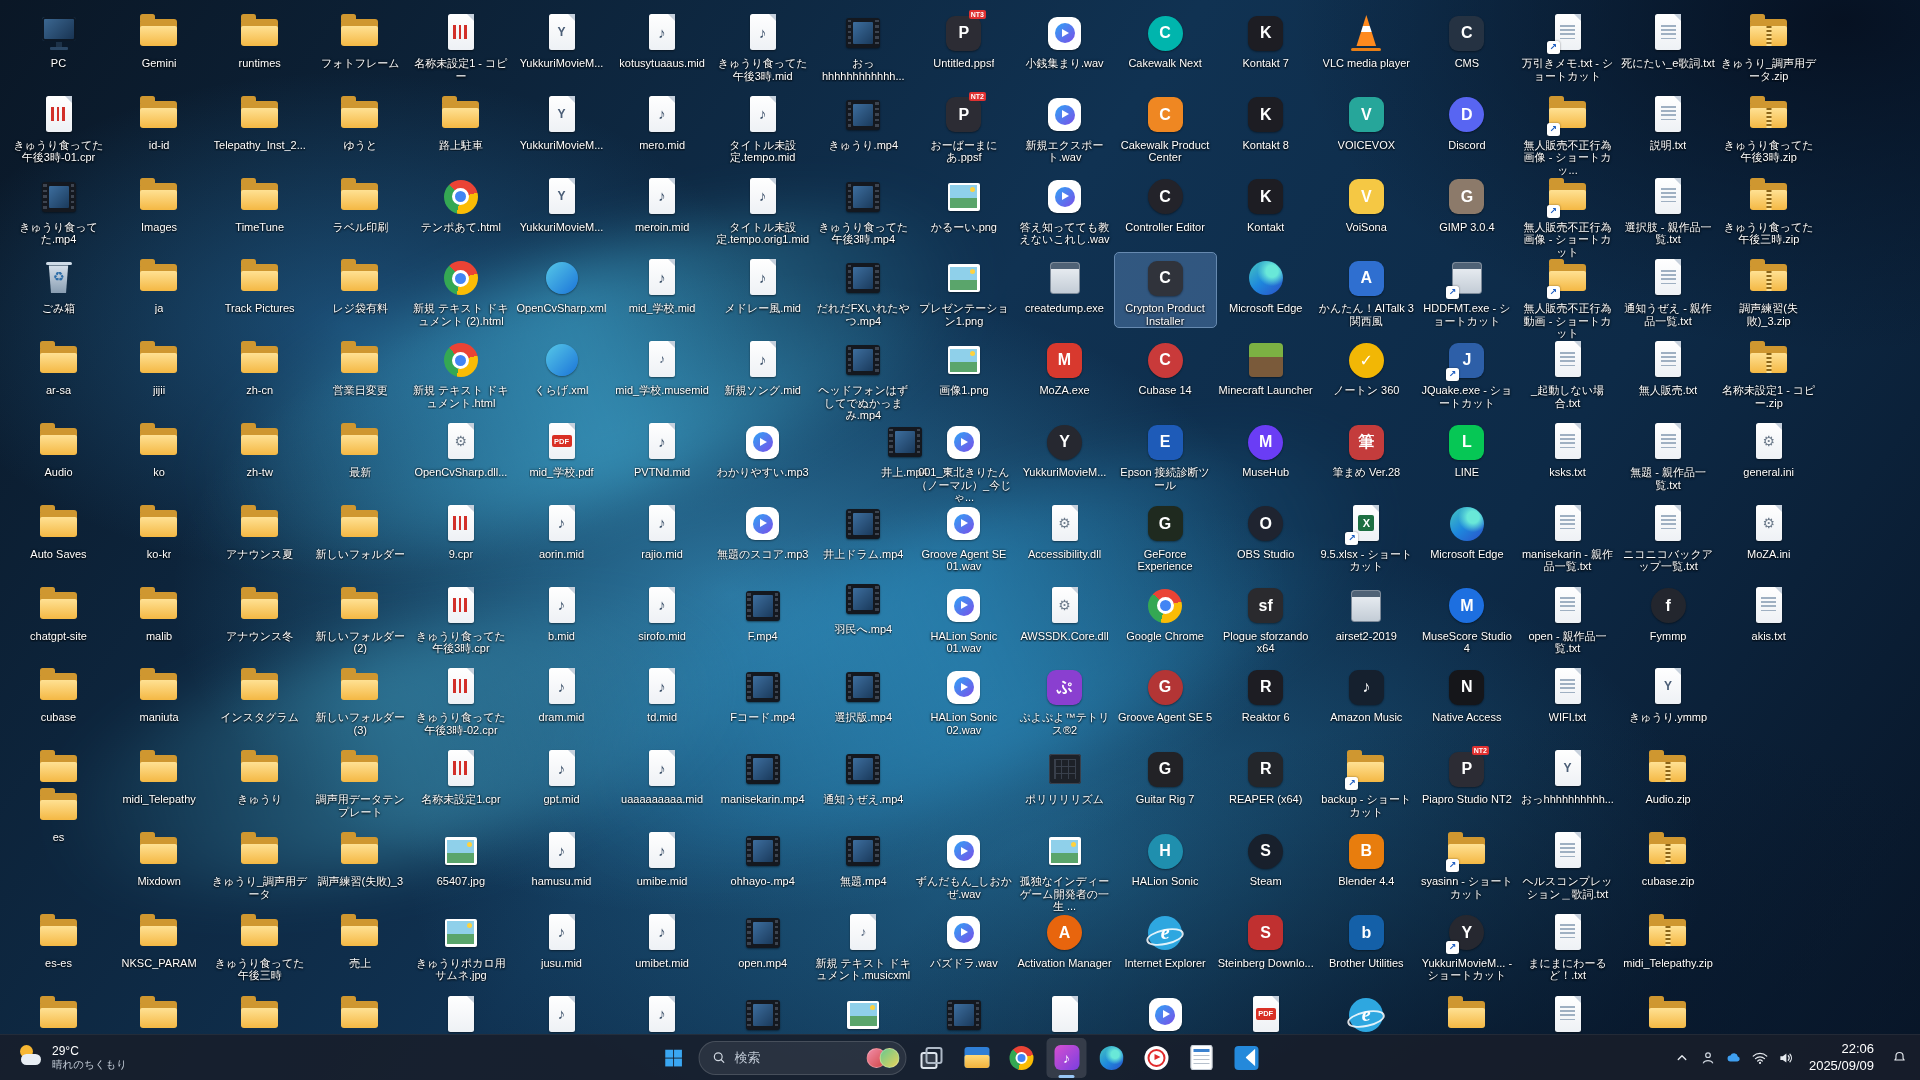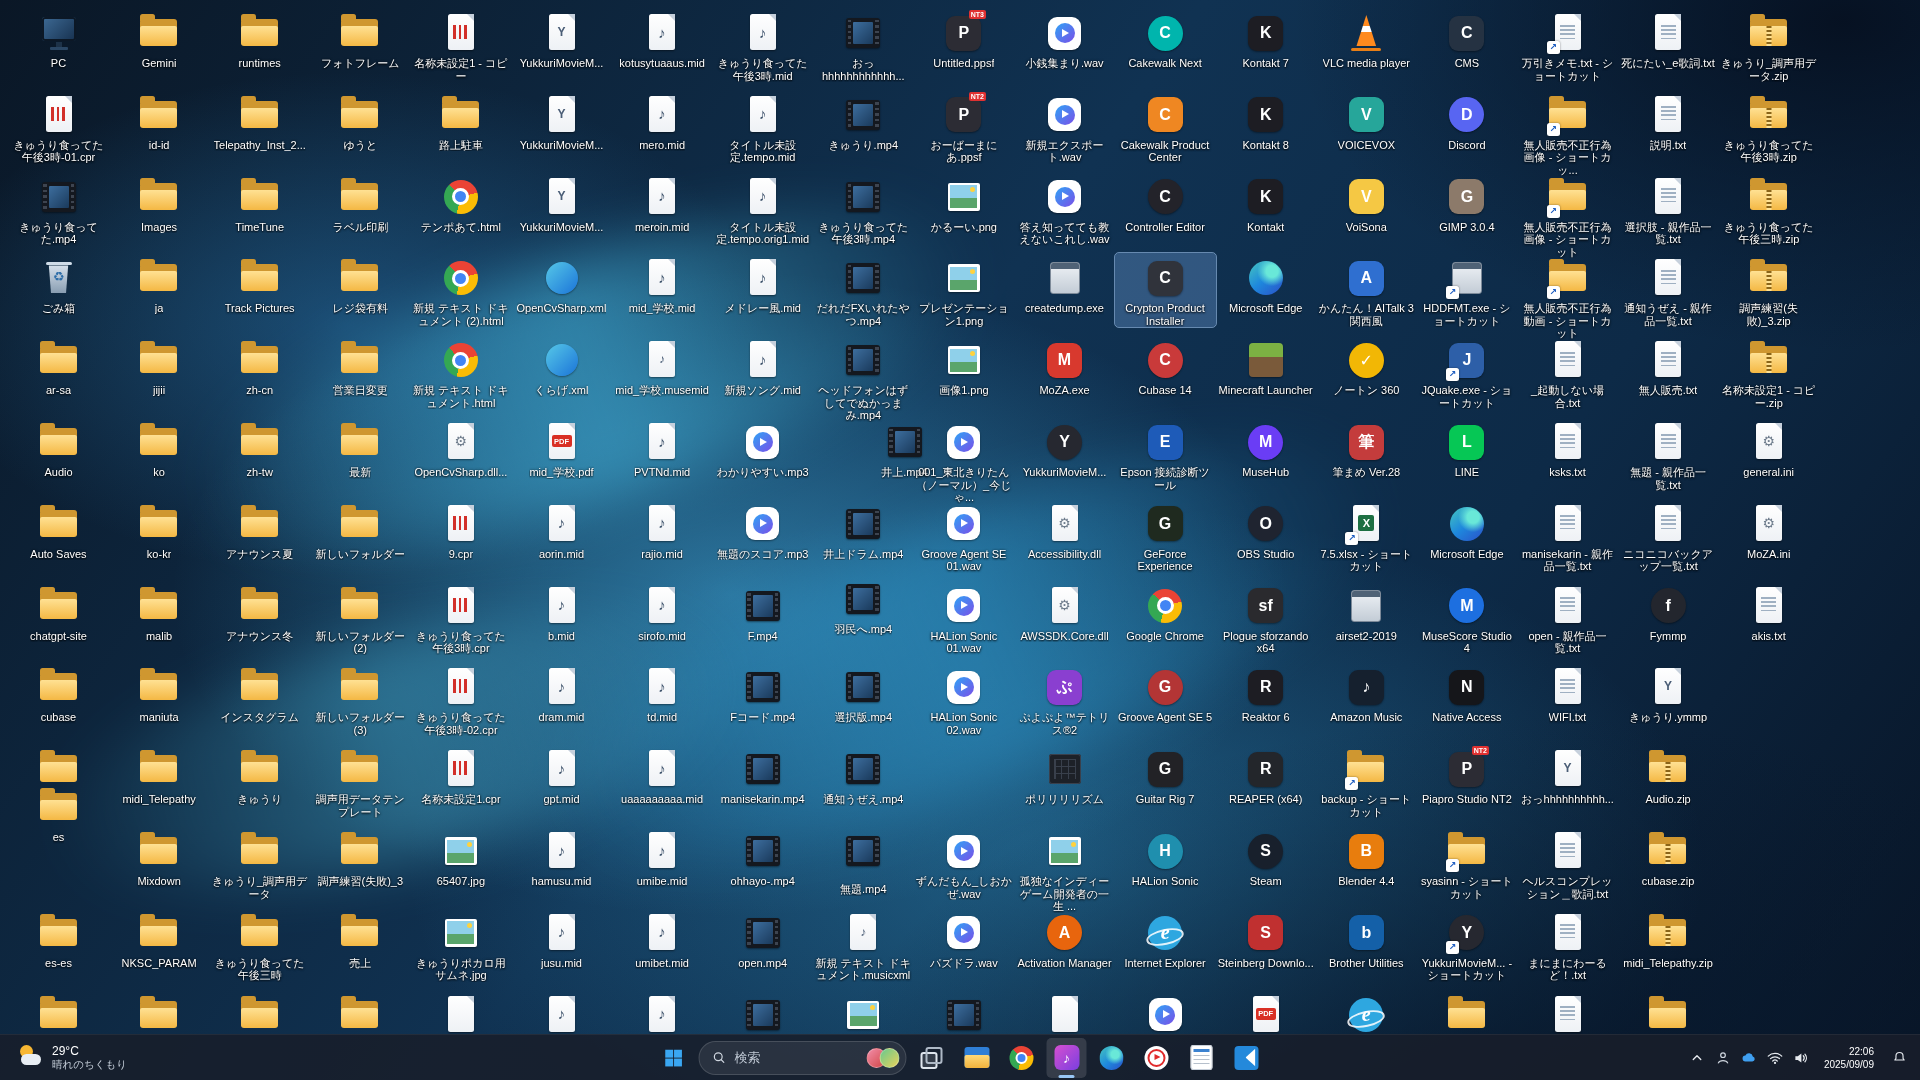--- a/index.html
+++ b/index.html
@@ -132,21 +132,21 @@
   .i-ym::before { content:""; position:absolute; inset:3px; border:2px solid #e02b2b; border-radius:50%; }
   .i-ym::after { content:""; position:absolute; left:10px; top:8.5px; border-left:6px solid #e02b2b; border-top:3.5px solid transparent; border-bottom:3.5px solid transparent; }
   .i-np { width:22px; height:25px; background:#fff; border-radius:3px; position:relative; display:block; box-shadow:inset 0 0 0 1px #c8d0da; }
   .i-np::before { content:""; position:absolute; left:3px; right:3px; top:4px; height:2.5px; background:#3b82d0; }
   .i-np::after { content:""; position:absolute; left:3px; right:3px; top:10px; height:11px; background:repeating-linear-gradient(180deg,#b6c0cc 0 1.5px,transparent 1.5px 4px); }
   .i-vs { width:24px; height:24px; border-radius:4px; background:#2489db; position:relative; overflow:hidden; display:block; }
   .i-vs::before { content:""; position:absolute; right:3px; top:3px; bottom:3px; width:10px; background:#fff; clip-path:polygon(100% 0,100% 100%,0 50%); }
   .tb-right { position:absolute; right:6px; top:0; bottom:0; display:flex; align-items:center; gap:4px; }
   .tray-ic { width:26px; height:30px; display:flex; align-items:center; justify-content:center; border-radius:4px; }
   .tray-ic svg { width:18px; height:18px; }
-  .clock { text-align:right; color:#fff; font-size:10px; line-height:1.3; padding:0 6px; }
+  .clock { text-align:right; color:#fff; font-size:13px; line-height:1.3; padding:0 6px; }
   .bellbtn { width:30px; height:34px; border:none; background:transparent; display:flex; align-items:center; justify-content:center; border-radius:4px; }
   .bellbtn svg { width:17px; height:17px; }
 </style>
 </head>
 <body>
 
 <div class="screen">
   <div class="streak s1"></div>
   <div class="streak s2"></div>
   <div class="streak s3"></div>
@@ -1029,21 +1029,21 @@
         </div>
         <div class="lbl">OBS Studio</div>
       </div>
       <div class="cell" style="left: 1315.8px; top: 498.8px;">
         <div class="ico">
           <div class="d-page">
             <span class="xl">X</span>
           </div>
           <div class="sc">↗</div>
         </div>
-        <div class="lbl">7.5.xlsx - ショートカット</div>
+        <div class="lbl">9.5.xlsx - ショートカット</div>
       </div>
       <div class="cell" style="left: 1416.4px; top: 498.8px;">
         <div class="ico">
           <div class="edge"></div>
         </div>
         <div class="lbl">Microsoft Edge</div>
       </div>
       <div class="cell" style="left: 1517px; top: 498.8px;">
         <div class="ico">
           <div class="d-page">
@@ -1490,21 +1490,21 @@
         <div class="lbl">umibe.mid</div>
       </div>
       <div class="cell" style="left: 712.2px; top: 826px;">
         <div class="ico">
           <div class="v-body">
             <div class="v-scr"></div>
           </div>
         </div>
         <div class="lbl">ohhayo-.mp4</div>
       </div>
-      <div class="cell" style="left: 812.8px; top: 826px; gap: 8px;">
+      <div class="cell" style="left: 812.8px; top: 826px;">
         <div class="ico">
           <div class="v-body">
             <div class="v-scr"></div>
           </div>
         </div>
         <div class="lbl">無題.mp4</div>
       </div>
       <div class="cell" style="left: 913.4px; top: 826px;">
         <div class="ico">
           <div class="m-tile">

